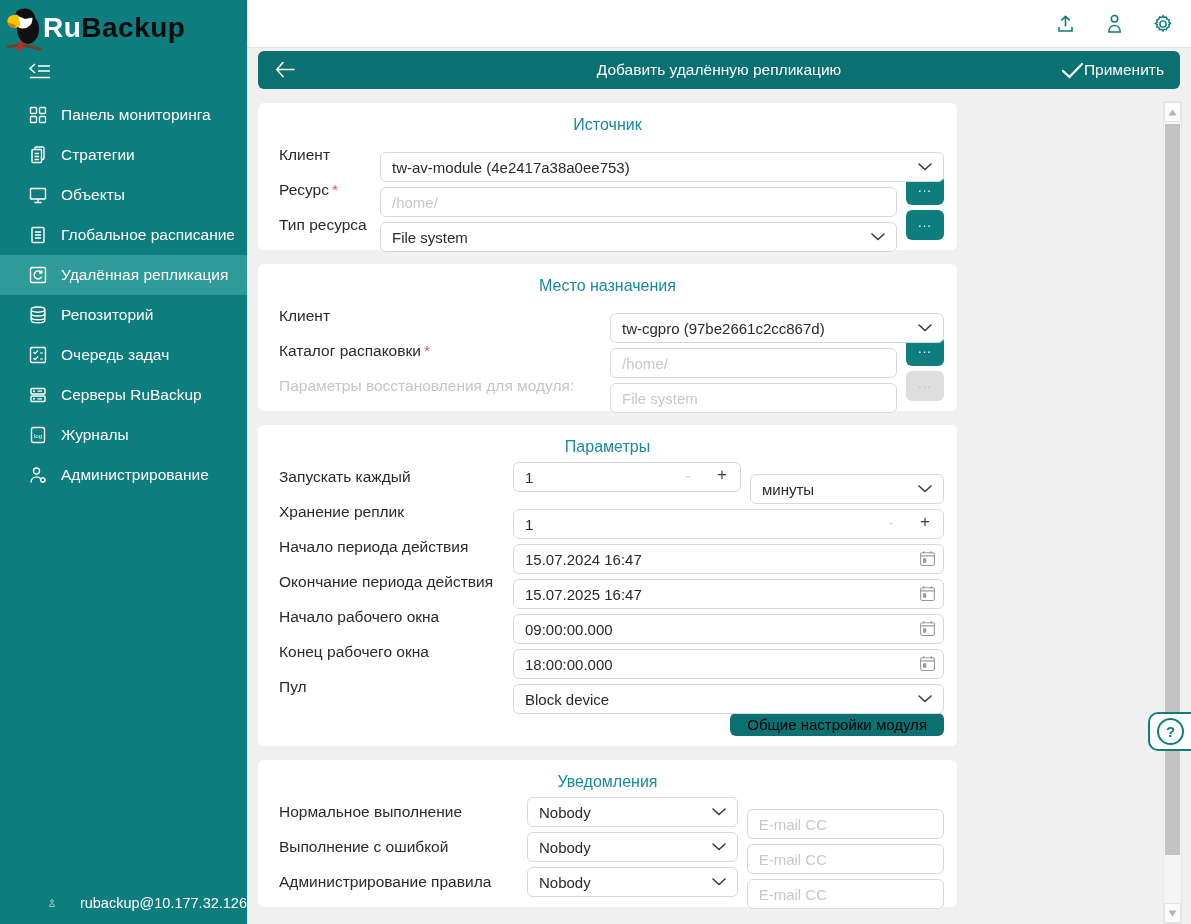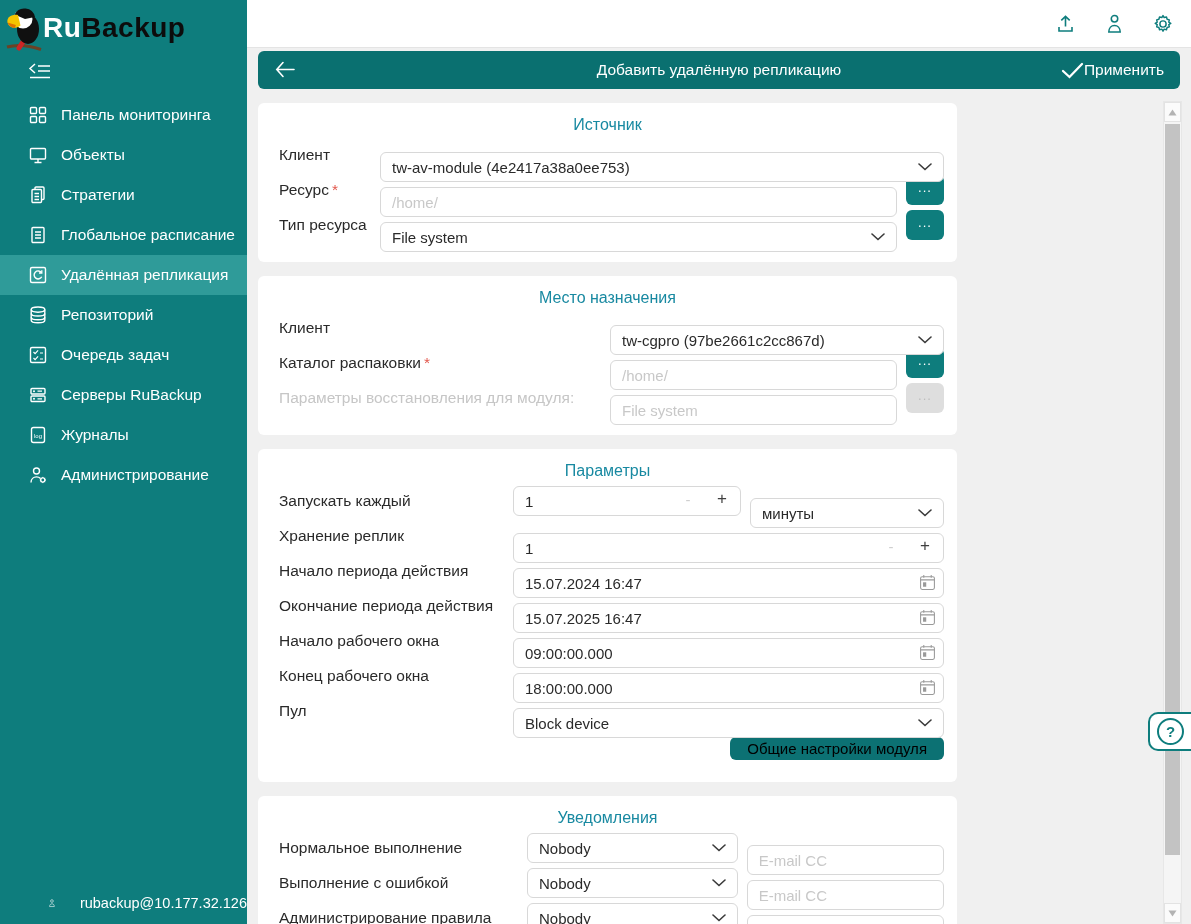--- a/index.html
+++ b/index.html
@@ -28,21 +28,21 @@
   .topbar .tb-btn { width:22px; height:22px; cursor:pointer; display:flex; align-items:center; justify-content:center; }
   
   .main { position:absolute; left:247px; top:49px; width:944px; height:875px; background:#f0f0f0; overflow:hidden; }
   .page-header { position:relative; margin:2px 0 0 11px; width:922px; height:38px; background:#0A7070;
     border-radius:6px; color:#fff; display:flex; align-items:center; justify-content:center; }
   .page-title { font-size:15.5px; }
   .back-btn { position:absolute; left:17px; top:10px; cursor:pointer; }
   .apply-btn { position:absolute; right:16px; top:0; height:38px; display:flex; align-items:center; 
     font-size:15.5px; color:#fff; cursor:pointer; }
   
-  .card { margin:14px 0 0 11px; width:699px; background:#fff; border-radius:6px; padding-bottom:22px; }
+  .card { margin:14px 0 0 11px; width:699px; background:#fff; border-radius:6px; padding-bottom:10px; }
   .card-title { text-align:center; color:#1889A1; font-size:16px; padding-top:11px; line-height:21px; }
   .row { display:flex; align-items:center; height:30px; margin:5px 13px 0 21px; }
   .label { font-size:15.5px; color:#2a2a2a; flex:0 0 auto; }
   .label .req { color:#E2574C; margin-left:3px; }
   .label.disabled { color:#c6c6c6; }
   .lw-source .label { width:101px; }
   .lw-dest .label { width:331px; }
   .lw-params .label { width:234px; }
   .lw-notif .label { width:248px; }
   .field { height:30px; border:1px solid #d8d8d8; border-radius:6px; background:#fff;
@@ -113,35 +113,35 @@
             <rect x="11.5" y="2.5" width="6" height="6" rx="1"></rect>
           <rect x="2.5" y="11.5" width="6" height="6" rx="1"></rect>
             <rect x="11.5" y="11.5" width="6" height="6" rx="1"></rect>
         </g>
       </svg>
       <span>Панель мониторинга</span>
     </div>
     <div class="menu-item">
       <svg width="20" height="20" viewBox="0 0 20 20">
         <g stroke="#fff" stroke-width="1.4" fill="none">
-          <rect x="2.5" y="3.5" width="15" height="10.5" rx="1"></rect>
-            <path d="M10 14v3.2M6.5 17.5h7"></path>
-        </g>
-      </svg>
-      <span>Объекты</span>
-    </div>
-    <div class="menu-item">
-      <svg width="20" height="20" viewBox="0 0 20 20">
-        <g stroke="#fff" stroke-width="1.4" fill="none">
           <path d="M7 4.5V3a1 1 0 0 1 1-1h7a1 1 0 0 1 1 1v10.5a1 1 0 0 1-1 1h-1"></path>
           <rect x="4" y="4.5" width="9.5" height="13" rx="1"></rect>
           <path d="M6.5 8.5h4.5M6.5 11.5h4.5M6.5 14.5h4.5"></path>
         </g>
       </svg>
       <span>Стратегии</span>
+    </div>
+    <div class="menu-item">
+      <svg width="20" height="20" viewBox="0 0 20 20">
+        <g stroke="#fff" stroke-width="1.4" fill="none">
+          <rect x="2.5" y="3.5" width="15" height="10.5" rx="1"></rect>
+            <path d="M10 14v3.2M6.5 17.5h7"></path>
+        </g>
+      </svg>
+      <span>Объекты</span>
     </div>
     <div class="menu-item">
       <svg width="20" height="20" viewBox="0 0 20 20">
         <g stroke="#fff" stroke-width="1.4" fill="none">
           <rect x="4" y="2.5" width="12" height="15" rx="1"></rect>
             <path d="M7 7h6M7 10h6M7 13h6"></path>
         </g>
       </svg>
       <span>Глобальное расписание</span>
     </div>

